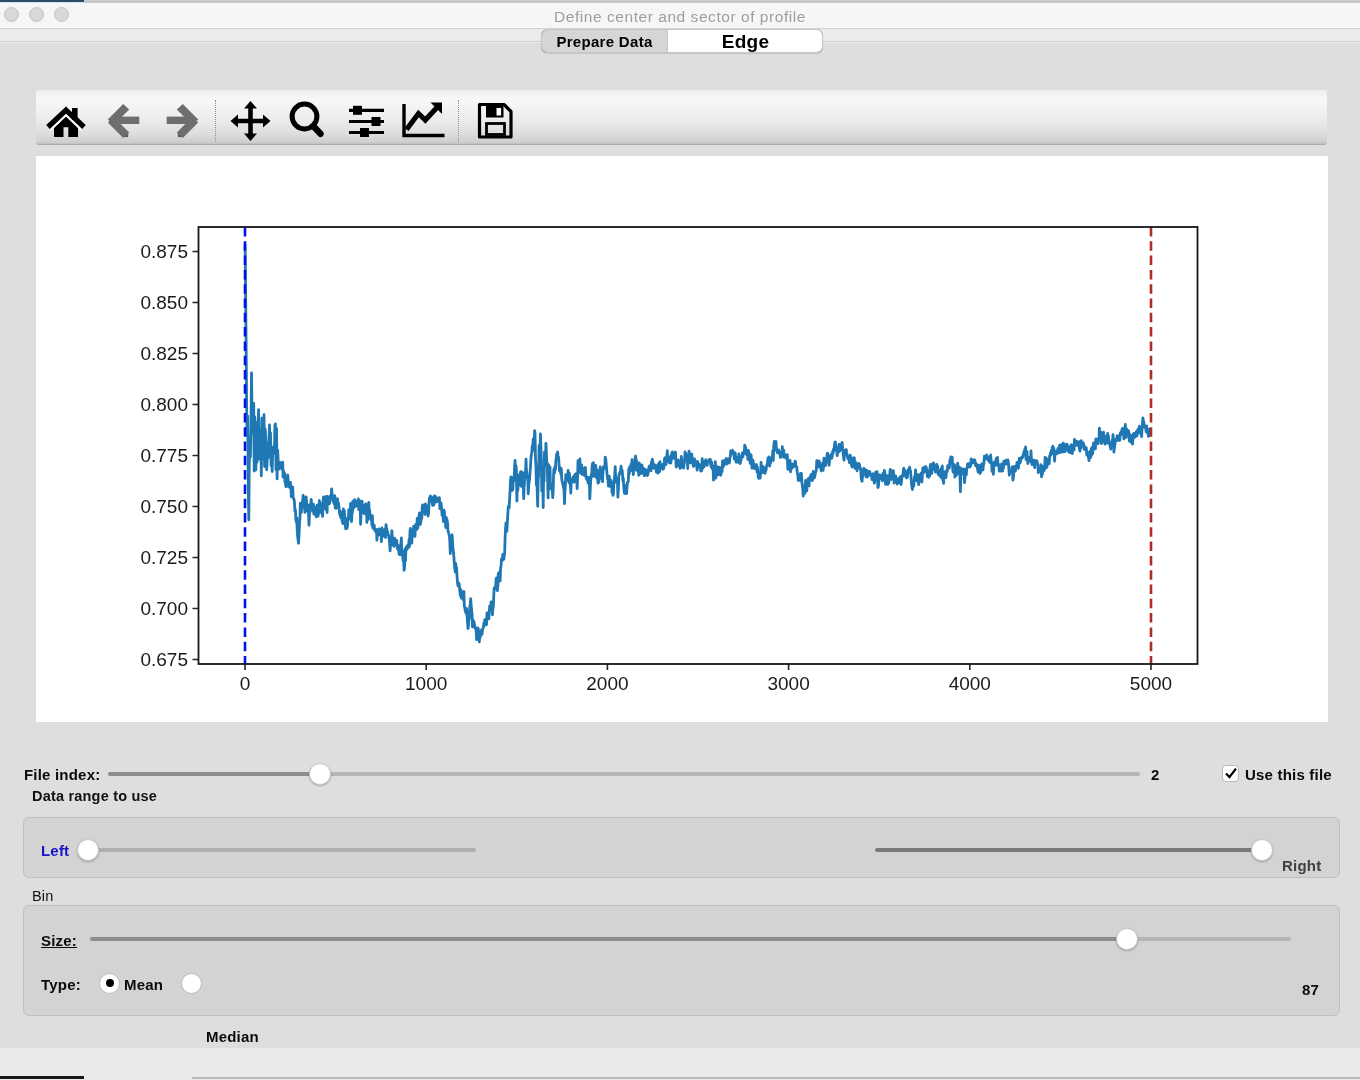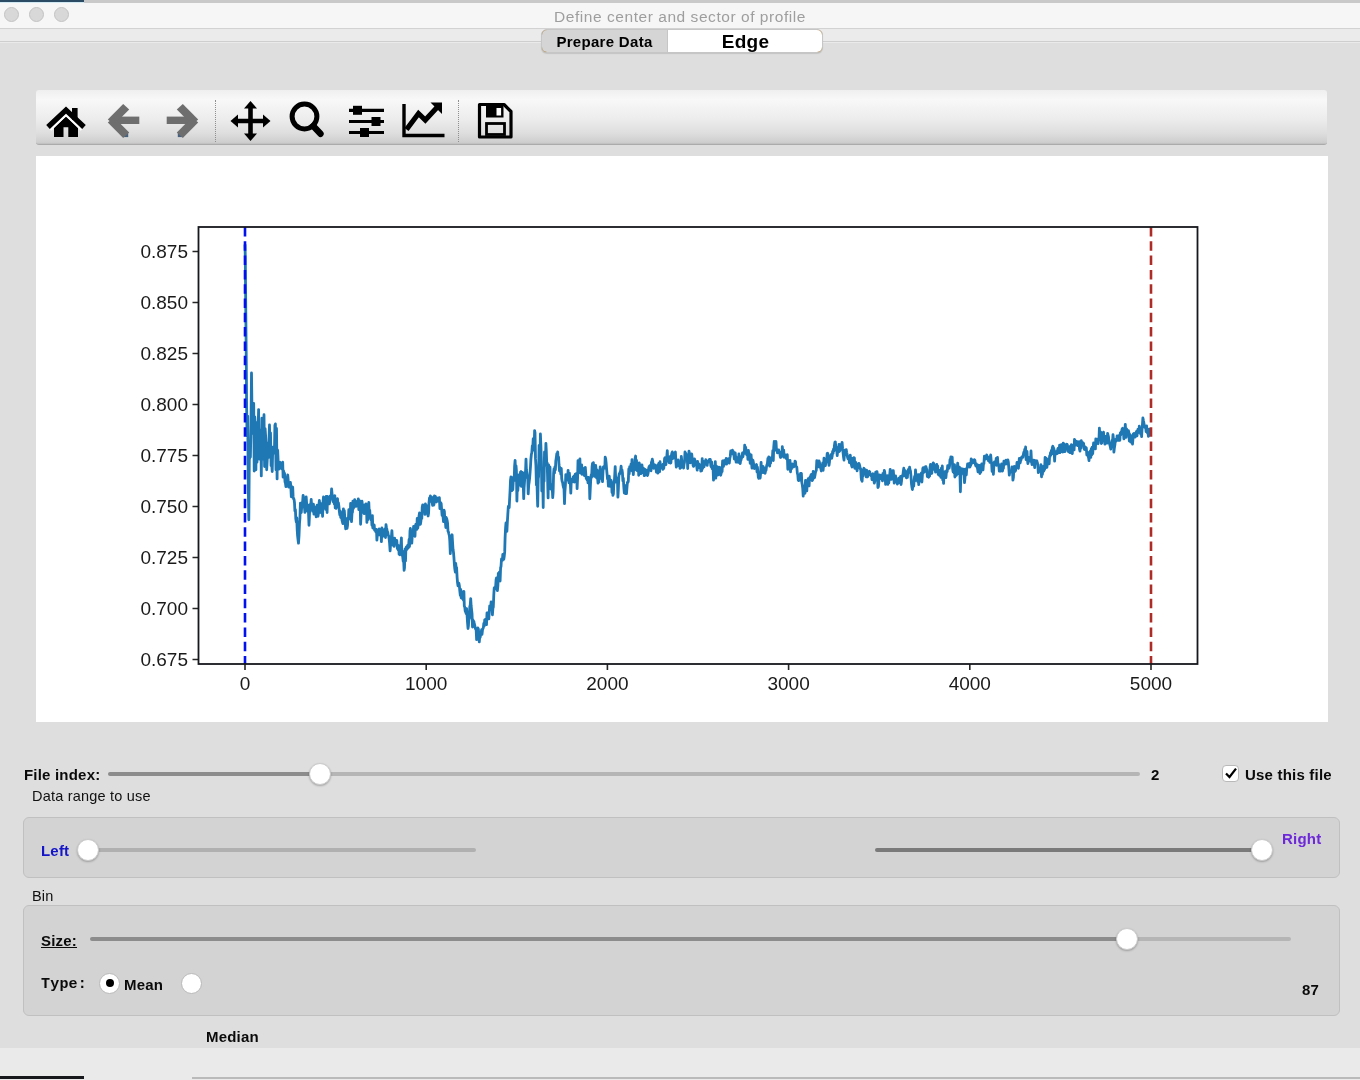--- a/index.html
+++ b/index.html
@@ -136,37 +136,37 @@
 <div class="track" style="left:108px;top:771.5px;width:212px;background:#8c8c8c;"></div>
 <div class="track" style="left:320px;top:771.5px;width:820px;background:#b5b5b5;"></div>
 <div class="knob" style="left:309px;top:762.5px;"></div>
 <div class="abs lbl" style="left:1151px;top:766px;">2</div>
 <div class="abs" style="left:1222px;top:765px;width:17px;height:17px;background:#fff;border:1px solid #b9b9b9;border-radius:4px;"></div>
 <svg class="abs" style="left:1223px;top:765px;" width="16" height="16" viewBox="0 0 16 16">
     <path d="M3 8.4 L6.5 12 L13 3.6" stroke="#000" stroke-width="2.2" fill="none"></path>
   </svg>
 <div class="abs lbl" style="left:1245px;top:766px;">Use this file</div>
 
-<div class="glabel" style="left:32px;top:788px;">Data range to use</div>
+<div class="glabel" style="left:32px;top:788px;font-weight:bold;">Data range to use</div>
 <div class="gbox" style="left:23px;top:817px;width:1317px;height:61px;"></div>
 <div class="abs lbl" style="left:41px;top:842px;color:#1414c8;">Left</div>
 <div class="track" style="left:78px;top:848px;width:398px;background:#b0b0b0;"></div>
 <div class="knob" style="left:77px;top:839px;"></div>
-<div class="abs lbl" style="left:1282px;top:830px;color:#6d28d9;">Right</div>
+<div class="abs lbl" style="left:1282px;top:857px;color:#404040;">Right</div>
 <div class="track" style="left:875px;top:848px;width:396px;background:#7a7a7a;"></div>
 <div class="knob" style="left:1251px;top:839px;"></div>
 
 <div class="glabel" style="left:32px;top:888px;">Bin</div>
 <div class="gbox" style="left:23px;top:905px;width:1317px;height:111px;"></div>
 <div class="abs lbl" style="left:41px;top:932px;text-decoration:underline;">Size:</div>
 <div class="track" style="left:90px;top:937px;width:1037px;background:#8c8c8c;"></div>
 <div class="track" style="left:1127px;top:937px;width:164px;background:#b5b5b5;"></div>
 <div class="knob" style="left:1116px;top:928px;"></div>
 <div class="abs lbl" style="left:1302px;top:981px;">87</div>
-<div class="abs lbl" style="left:41px;top:976px;font-family:Liberation Mono, monospace;">Type:</div>
+<div class="abs lbl" style="left:41px;top:976px;">Type:</div>
 <div class="abs" style="left:99px;top:972.5px;width:21px;height:21px;border-radius:50%;background:#fff;border:1px solid #b9b9b9;"></div>
 <div class="abs" style="left:105.5px;top:979px;width:8px;height:8px;border-radius:50%;background:#000;"></div>
 <div class="abs lbl" style="left:124px;top:976px;">Mean</div>
 <div class="abs" style="left:181px;top:972.5px;width:21px;height:21px;border-radius:50%;background:#fff;border:1px solid #b9b9b9;"></div>
 <div class="abs lbl" style="left:206px;top:1028px;">Median</div>
 
 <div class="abs" style="left:0;top:1048px;width:1360px;height:32px;background:#eaeaea;"></div>
 <div class="abs" style="left:192px;top:1077px;width:1168px;height:2px;background:#bababa;"></div>
 <div class="abs" style="left:0;top:1075.5px;width:84px;height:3.5px;background:#17181c;"></div>
 

